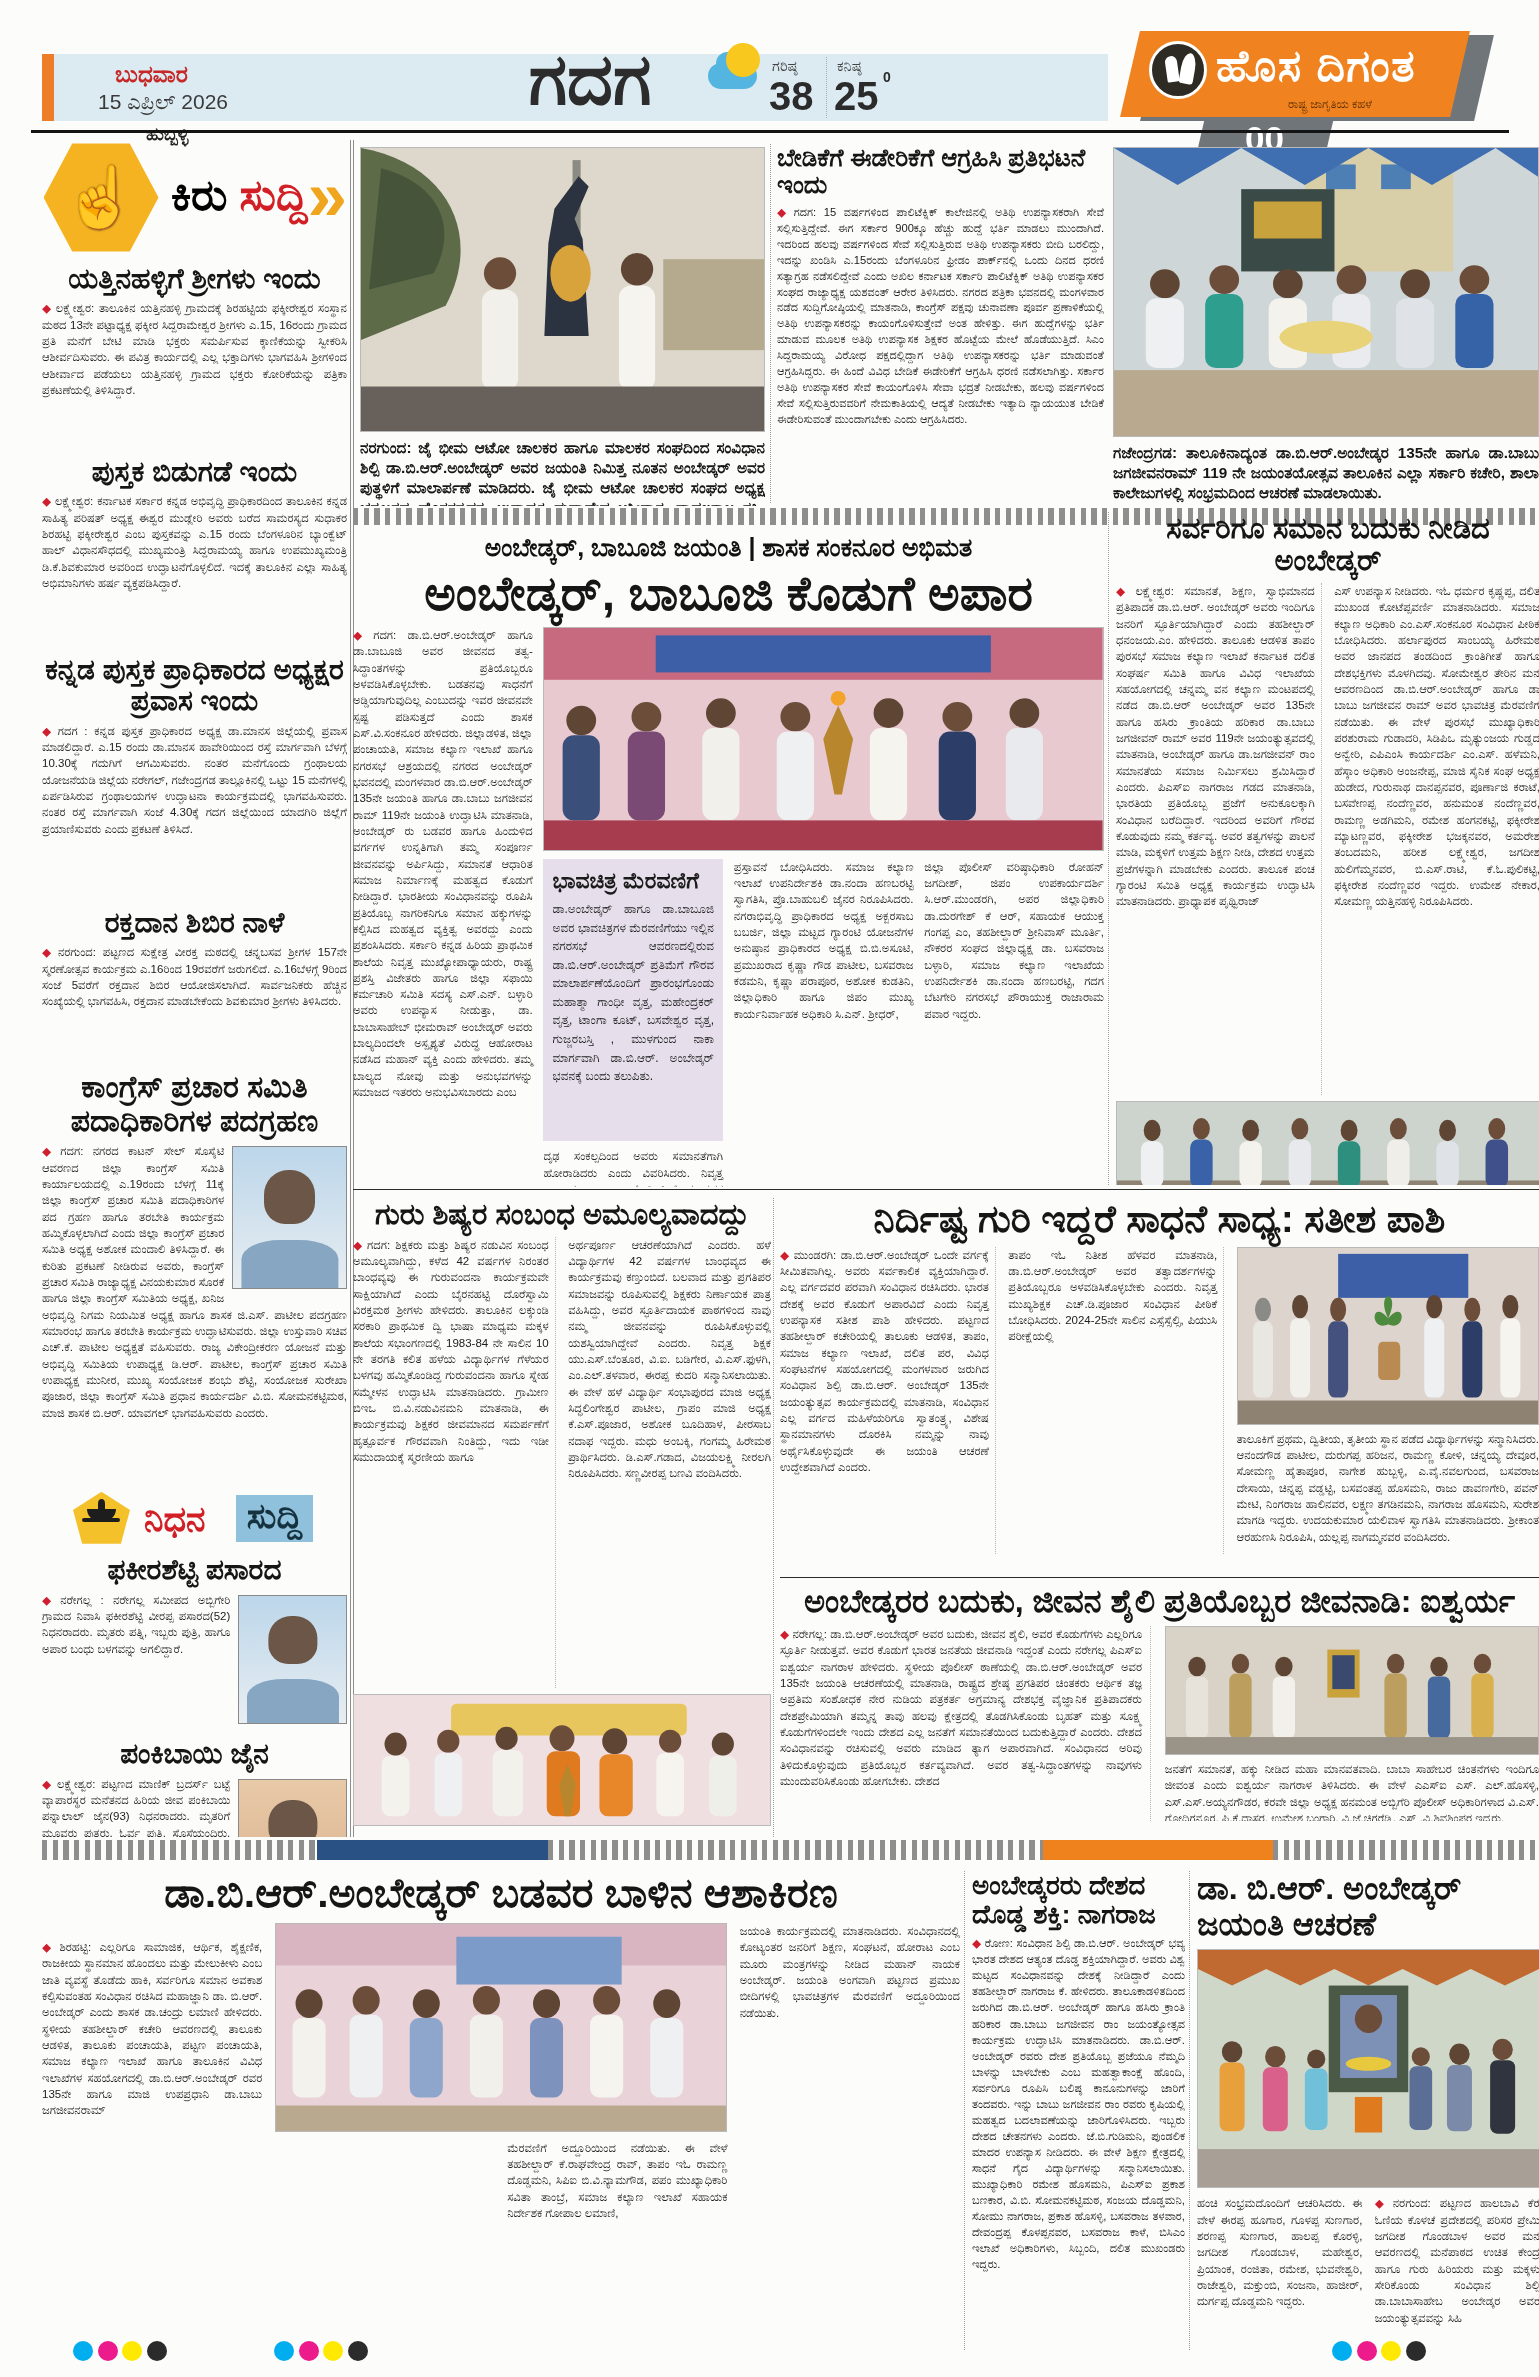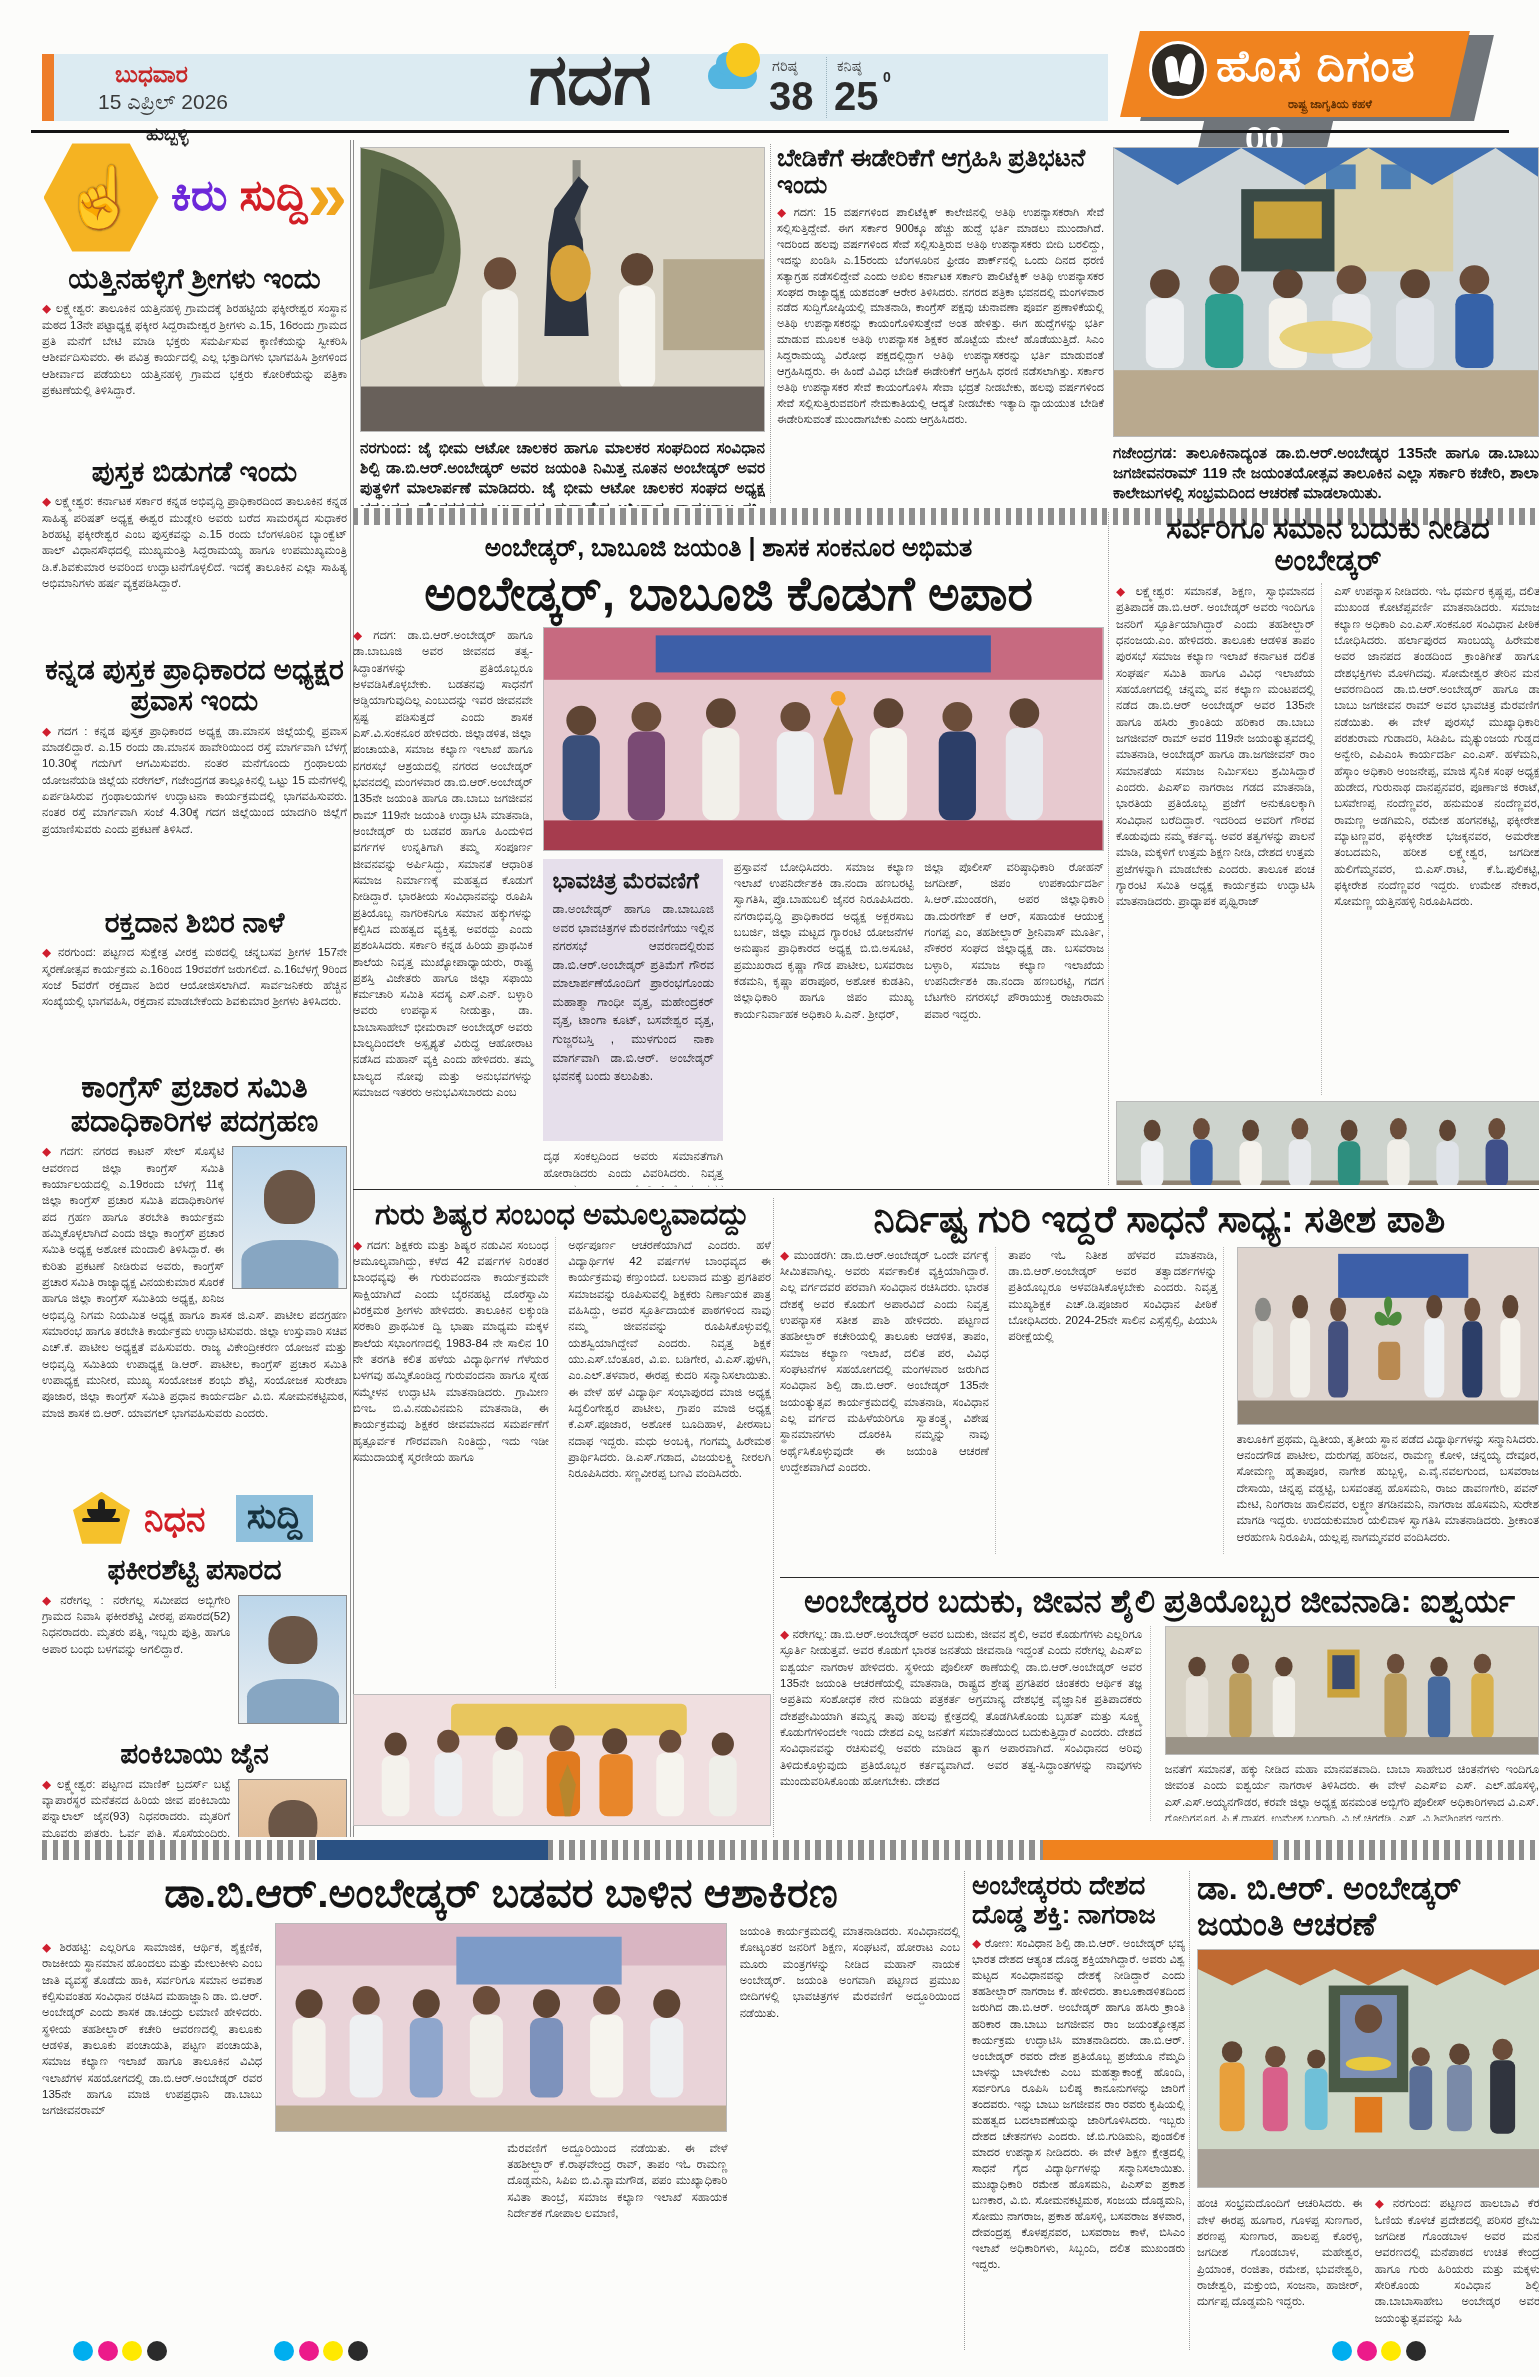--- a/index.html
+++ b/index.html
@@ -25,21 +25,21 @@
   .wx-min-l{position:absolute;left:143px;top:12.3px;font-size:14.6px;color:#444;}
   .wx-min{position:absolute;left:140px;top:28px;font-size:40px;font-weight:bold;color:#2b2b2b;}
   .wx-deg{position:absolute;left:189px;top:23px;font-size:14px;font-weight:bold;color:#2b2b2b;}
   .logo-shadow{position:absolute;left:1150px;top:35px;width:334px;height:86px;background:#70757a;transform:skewX(-13deg);}
   .logo-main{position:absolute;left:1130px;top:31px;width:330px;height:86px;background:#f0831f;transform:skewX(-13deg);}
   .logo-inner{position:absolute;left:1135px;top:35px;width:330px;height:84px;}
   .logo-emblem{position:absolute;left:14px;top:6.1px;width:58px;height:58px;border-radius:50%;background:#2e2a24;border:3.1px solid #fff;}
   .logo-emblem:before{content:"";position:absolute;left:14px;top:12.3px;width:12.3px;height:26px;background:#fff;border-radius:6.1px 6.1px 1.5px 1.5px;transform:rotate(-8deg);}
   .logo-emblem:after{content:"";position:absolute;left:29px;top:9.2px;width:14px;height:31px;background:#fff;border-radius:50% 50% 3.1px 3.1px;transform:rotate(10deg);}
   .logo-name{position:absolute;left:81px;top:6.1px;font-size:44px;font-weight:bold;color:#fff;letter-spacing:1.5px;}
-  .logo-tag{position:absolute;left:153px;top:63px;font-size:11.5px;font-weight:bold;color:#5b2c00;}
+  .logo-tag{position:absolute;left:153px;top:63px;font-size:11.5px;font-weight:normal;color:#5b2c00;}
   .pageno-box{position:absolute;left:1200px;top:117px;width:129px;height:44px;background:#70757a;transform:skewX(-13deg);
               display:flex;align-items:center;justify-content:center;}
   .pageno{font-size:35px;font-weight:bold;color:#fff;transform:skewX(13deg);}
   .mast-rule{position:absolute;left:31px;top:130px;width:1478px;height:3.1px;background:#141414;}
 
   
   .art{position:absolute;overflow:hidden;}
   .hl{font-weight:bold;color:#161616;line-height:1.12;margin:0 0 6.1px 0;text-align:center;}
   .body-txt{font-size:11.5px;line-height:1.42;text-align:justify;color:#202020;margin:0;}
   .dl{font-weight:normal;}
@@ -51,21 +51,21 @@
   .photo svg{display:block;width:100%;height:100%;}
   .caption{font-size:15.3px;font-weight:bold;line-height:1.3;text-align:justify;color:#161616;margin-top:6.1px;}
 
   
   .left-col{position:absolute;left:42px;top:140px;width:305px;height:1697px;overflow:hidden;}
   .badge-kiru{position:relative;height:123px;}
   .hex{position:absolute;left:1.5px;top:0;width:115px;height:115px;background:#f5b322;
        clip-path:polygon(25% 3%,75% 3%,100% 50%,75% 97%,25% 97%,0 50%);display:flex;align-items:center;justify-content:center;}
   .hex-glyph{font-size:60px;color:#fff;text-shadow:0 0 1.5px #333;}
   .badge-kiru-txt{position:absolute;left:129px;top:31px;font-size:43px;font-weight:bold;}
-  .badge-kiru-txt .b1{color:#6d28d9;}
+  .badge-kiru-txt .b1{color:#000000;}
   .badge-kiru-txt .b2{color:#d21f26;}
   .badge-chev{position:absolute;right:0px;top:20px;font-size:71px;font-weight:bold;color:#f0a51e;line-height:1;}
   .k-item{overflow:hidden;}
   .k-item .hl{font-size:28px;}
   .badge-nidhana{position:relative;height:64px;margin:4.6px 0 1.5px 31px;}
   .penta{position:absolute;left:0;top:3.1px;width:57px;height:52px;background:#f5c12b;
          clip-path:polygon(50% 0,100% 35%,84% 100%,16% 100%,0 35%);}
   .diya{position:absolute;left:14px;top:20px;width:29px;height:12.3px;background:#1d1d1d;border-radius:0 0 15.3px 15.3px;}
   .diya:before{content:"";position:absolute;left:10.7px;top:-9.2px;width:7px;height:9.2px;background:#1d1d1d;border-radius:50% 50% 0 0;}
   .diya:after{content:"";position:absolute;left:-4.6px;top:9.2px;width:38px;height:4.6px;background:#1d1d1d;border-radius:3.1px;}

